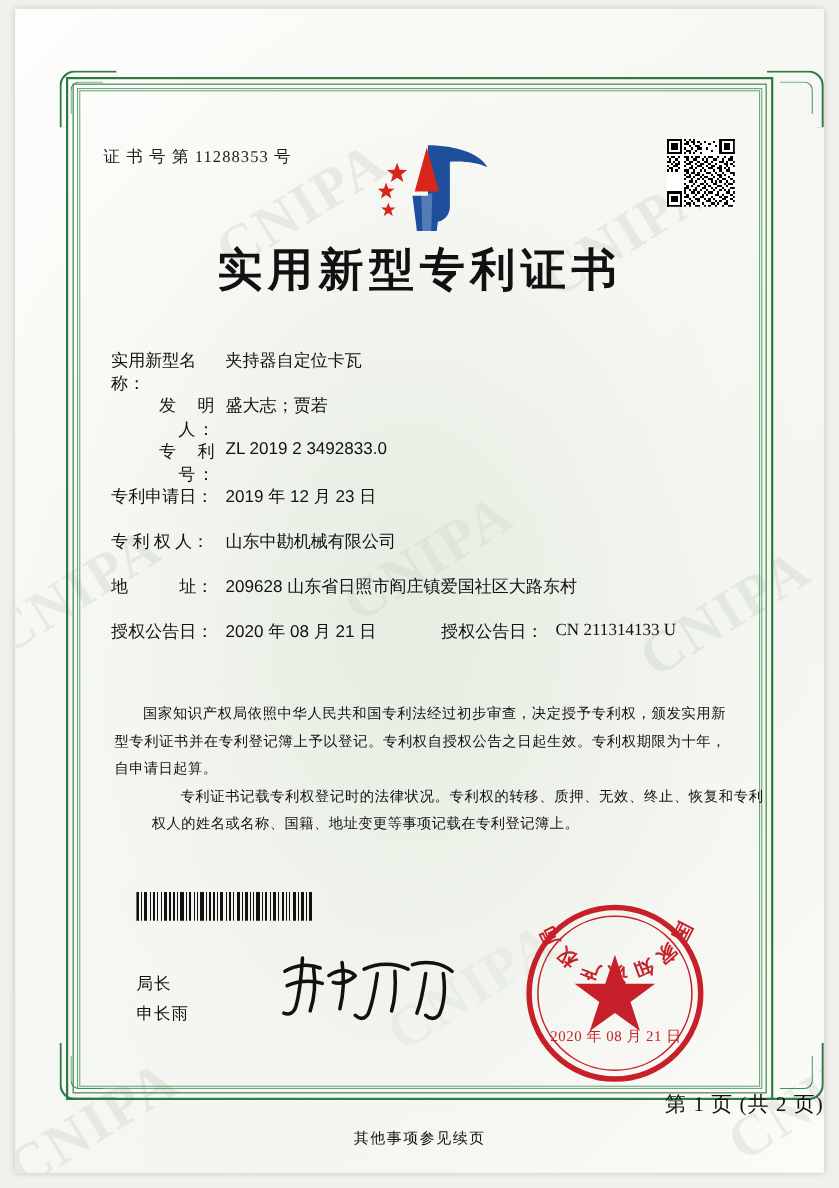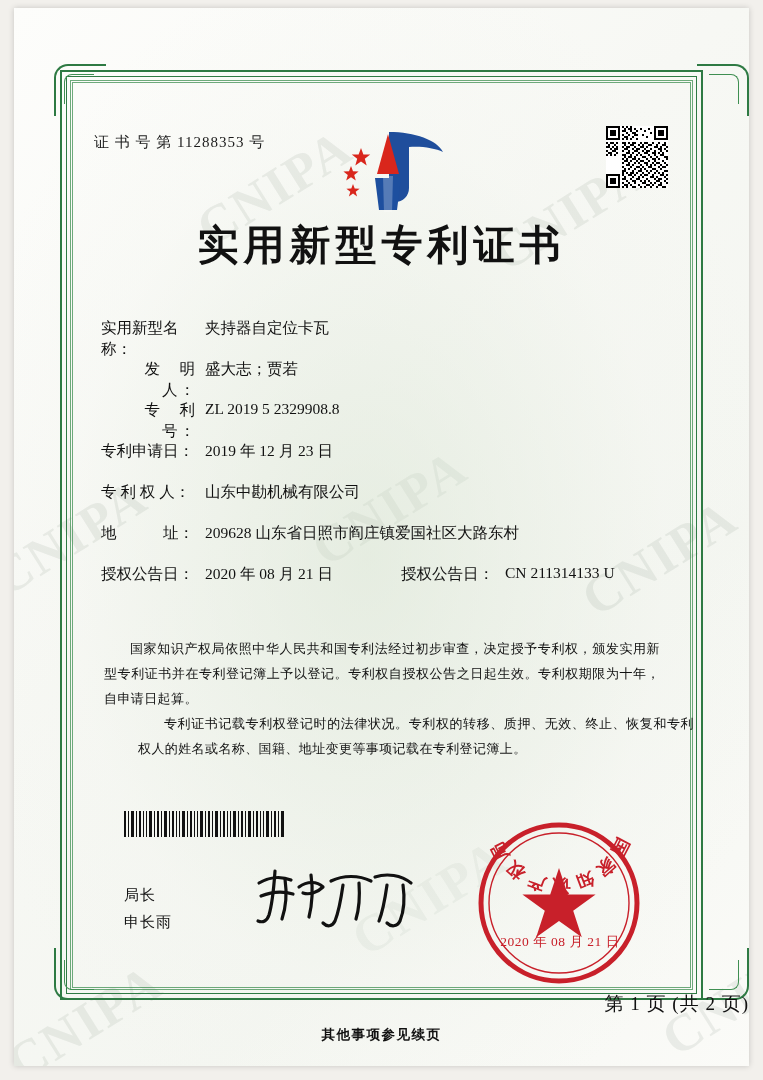--- a/index.html
+++ b/index.html
@@ -151,21 +151,21 @@
   }
   .frow { position: relative; height: 41px; }
   .flabel {
     position: absolute; left: 0; top: 0;
     width: 96px;
     display: inline-block;
     font-family: "Liberation Serif", serif;
   }
   .fvalue {
     position: absolute; left: 104px; top: 0;
-    font-family: Liberation Serif, serif;
+    font-family: Liberation Sans, sans-serif;
   }
   .sp2 { letter-spacing: 2px; text-align: right; }
   .frow.dual .flabel2 {
     position: absolute; left: 300px; top: 0; width: 104px;
   }
   .frow.dual .fvalue2b { position: absolute; left: 404px; top: 0; }
 
   
   .para {
     position: absolute;
@@ -230,21 +230,21 @@
     color: #111;
     letter-spacing: 1px;
   }
   .footnote {
     position: absolute;
     left: 0; right: 0; top: 1026px;
     text-align: center;
     font-size: 13.5px;
     color: #111;
     letter-spacing: 1.5px;
-    font-weight: 700;
+    font-weight: 400;
   }
 </style>
 </head>
 <body>
 
 <div class="page">
   <div class="paper-tint"></div>
 
   <div class="wm wm1">CNIPA</div>
   <div class="wm wm2">CNIPA</div>
@@ -527,21 +527,21 @@
     <div class="frow">
       <span class="flabel">实用新型名称：</span>
       <span class="fvalue">夹持器自定位卡瓦</span>
     </div>
     <div class="frow">
       <span class="flabel sp2">发　明　人：</span>
       <span class="fvalue">盛大志；贾若</span>
     </div>
     <div class="frow">
       <span class="flabel sp2">专　利　号：</span>
-      <span class="fvalue">ZL 2019 5 2329908.8</span>
+      <span class="fvalue">ZL 2019 2 3492833.0</span>
     </div>
     <div class="frow">
       <span class="flabel">专利申请日：</span>
       <span class="fvalue">2019 年 12 月 23 日</span>
     </div>
     <div class="frow">
       <span class="flabel">专 利 权 人：</span>
       <span class="fvalue">山东中勘机械有限公司</span>
     </div>
     <div class="frow">

